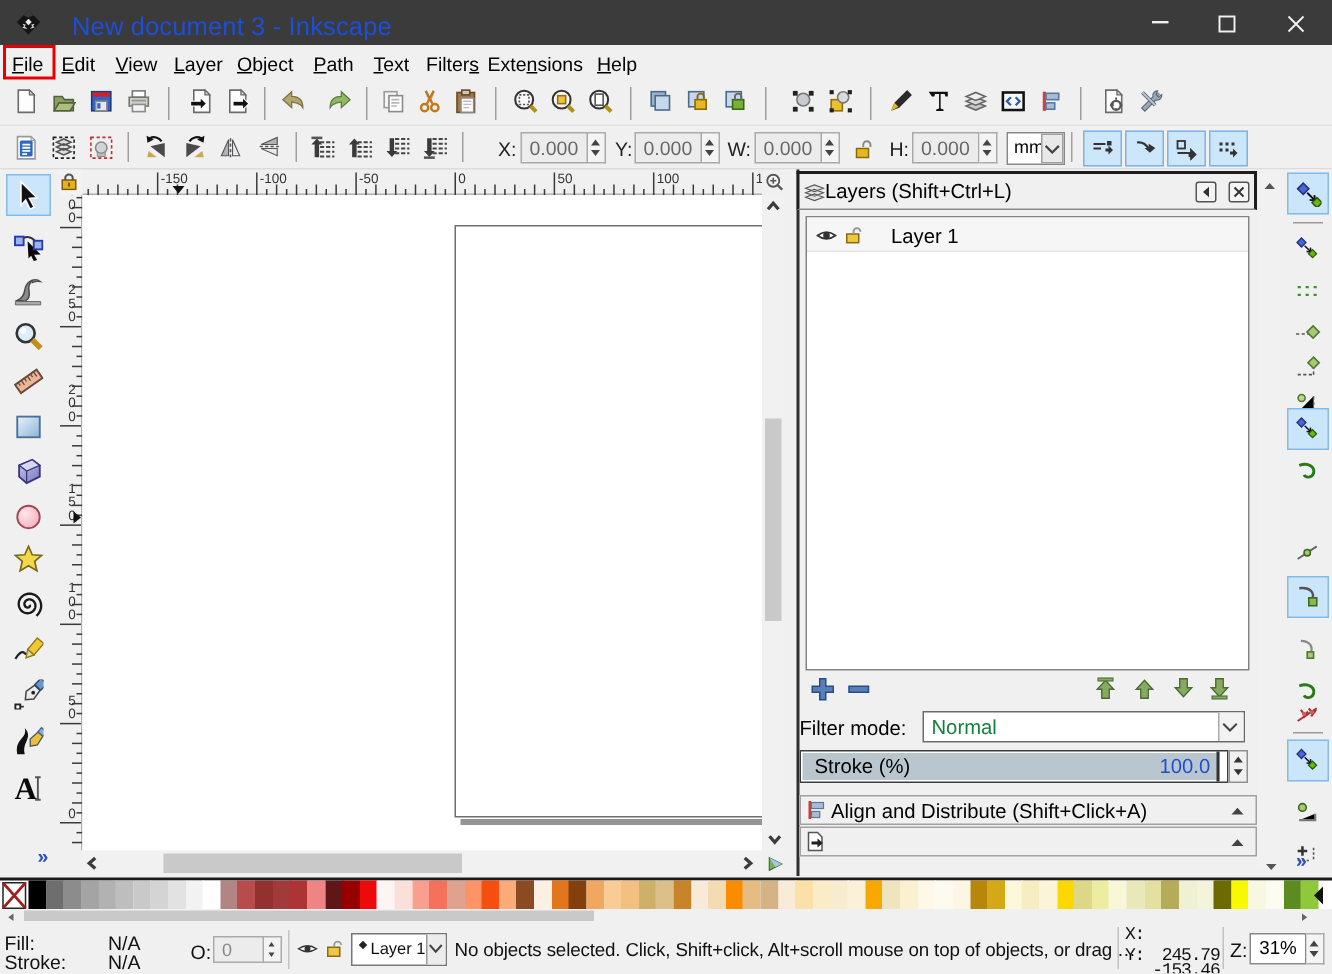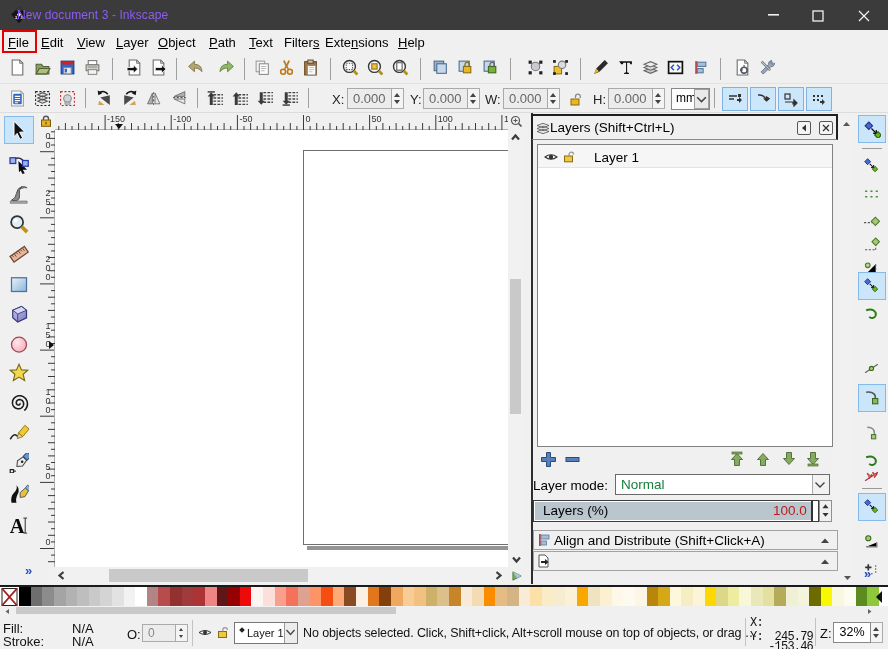--- a/index.html
+++ b/index.html
@@ -1,21 +1,21 @@
 <!DOCTYPE html>
 <html><head><meta charset="utf-8"><style>
 *{margin:0;padding:0;box-sizing:border-box}
 html,body{width:888px;height:649px;overflow:hidden}
 body{font-family:"Liberation Sans",sans-serif;background:#f0f0f0}
 #win{position:relative;width:888px;height:649px;background:#f0f0f0;overflow:hidden}
 .a{position:absolute}
 .sep1{position:absolute;width:1px;height:22px;background:#9f9f9f;top:4px}
 .sep2{position:absolute;width:1px;height:20px;background:#a0a0a0;top:4px}
 #titlebar{position:absolute;left:0;top:0;width:888px;height:30px;background:#3b3b3b;color:#fff}
-#titletext{position:absolute;left:17px;top:8px;font-size:12px;color:#8b5cf6;letter-spacing:0.1px}
+#titletext{position:absolute;left:48px;top:8px;font-size:17px;color:#1d4ed8;letter-spacing:0.1px}
 #menubar{position:absolute;left:0;top:30px;width:888px;height:24px;background:#f0f0f0}
 .mi{position:absolute;top:5px;font-size:13px;color:#000}
 .mi u{text-decoration:underline;text-underline-offset:1px}
 #tb1{position:absolute;left:0;top:54px;width:888px;height:30px;background:#f0f0f0;border-bottom:1px solid #e3e3e3}
 #tb2{position:absolute;left:0;top:84px;width:888px;height:29px;background:#f0f0f0;border-bottom:1px solid #dcdcdc}
 .lbl{position:absolute;top:8px;font-size:13px;color:#222}
 .field{position:absolute;top:4px;height:21px;background:#ececec;border:1px solid #a9a9a9;font-size:13px;color:#666;padding:2px 0 0 5px}
 .fieldw{position:absolute;top:4px;height:21px;background:#fff;border:1px solid #888;font-size:13px;color:#000;padding:2px 0 0 5px}
 .spin{position:absolute;top:4px;width:12px;height:21px;background:#f4f4f4;border:1px solid #ababab;border-left:none}
 .spin:before{content:"";position:absolute;left:2px;top:4px;border-left:3px solid transparent;border-right:3px solid transparent;border-bottom:4px solid #444}
@@ -681,32 +681,32 @@
       <g transform="rotate(180 8 7.5)">
         <path d="M8 2 L13.5 8 H10.5 V14 H5.5 V8 H2.5 z" fill="#86aa60" stroke="#4a6a30" stroke-width="0.9"></path>
       </g>
     </svg>
 <svg class="a" style="left:805px;top:451px" width="16" height="16" viewBox="0 0 16 15">
       <g transform="rotate(180 8 7.5)">
         <path d="M8 2 L13.5 8 H10.5 V14 H5.5 V8 H2.5 z" fill="#86aa60" stroke="#4a6a30" stroke-width="0.9"></path>
         <rect x="3" y="0.5" width="10" height="2" fill="#86aa60" stroke="#4a6a30" stroke-width="0.7"></rect>
       </g>
     </svg>
-<div class="a" style="left:533px;top:478px;font-size:13.5px;color:#000">Layer mode:</div>
+<div class="a" style="left:533px;top:478px;font-size:13.5px;color:#000">Filter mode:</div>
 <div class="a" style="left:615px;top:474px;width:215px;height:21px;background:#fff;border:1px solid #6a6a6a"></div>
 <div class="a" style="left:621px;top:477px;font-size:13.5px;color:#15803d">Normal</div>
 <div class="a" style="left:812px;top:475px;width:17px;height:19px;background:#f2f2f2;border-left:1px solid #aaa"></div>
 <svg class="a" style="left:814px;top:481px" width="12" height="8" viewBox="0 0 12 8">
       <path d="M1.5 1.5 l4.5 4.5 4.5-4.5" fill="none" stroke="#444" stroke-width="1.4"></path>
     </svg>
 <div class="a" style="left:533px;top:500px;width:286px;height:22px;background:#fff;border:1px solid #3c3c3c"></div>
 <div class="a" style="left:535px;top:502px;width:278px;height:18px;background:#b9c6ce"></div>
 <div class="a" style="left:811px;top:501px;width:2px;height:20px;background:#333"></div>
-<div class="a" style="left:543px;top:503px;font-size:13.5px;color:#000">Layers (%)</div>
-<div class="a" style="left:773px;top:503px;font-size:13.5px;color:#b91c1c">100.0</div>
+<div class="a" style="left:543px;top:503px;font-size:13.5px;color:#000">Stroke (%)</div>
+<div class="a" style="left:773px;top:503px;font-size:13.5px;color:#1d4ed8">100.0</div>
 <div class="a" style="left:819px;top:500px;width:13px;height:22px;background:#f0f0f0;border:1px solid #909090"></div>
 <svg class="a" style="left:821px;top:503px" width="9" height="7" viewBox="0 0 9 8">
       <path d="M1 6 l3.5-4.5 3.5 4.5z" fill="#333"></path>
     </svg>
 <svg class="a" style="left:821px;top:512px" width="9" height="7" viewBox="0 0 9 8">
       <path d="M1 1 l3.5 4.5 3.5-4.5z" fill="#333"></path>
     </svg>
 <div class="a" style="left:533px;top:530px;width:305px;height:20px;background:#f0f0f0;border:1px solid #a2a2a2"></div>
 <svg class="a" style="left:537px;top:533px" width="14" height="14" viewBox="0 0 14 14">
       <rect x="2" y="1" width="1.8" height="12" fill="#c04040"></rect>
@@ -931,14 +931,14 @@
       <path d="M1 1 l4 4.5 4-4.5" fill="none" stroke="#444" stroke-width="1.3"></path>
     </svg>
 <div class="st" style="left:303px;top:626px;white-space:nowrap;font-size:12.5px;letter-spacing:-0.1px">No objects selected. Click, Shift+click, Alt+scroll mouse on top of objects, or drag …</div>
 <div class="a" style="left:745px;top:618px;width:1px;height:28px;background:#c2c2c2"></div>
 <div class="stm" style="left:750px;top:616px">X:</div>
     <div class="stm" style="left:763px;top:640px;width:50px;text-align:right">-153.46</div>
 <div class="stm" style="left:750px;top:630px">Y:</div>
     <div class="stm" style="left:763px;top:630px;width:50px;text-align:right">245.79</div>
 <div class="a" style="left:815px;top:618px;width:1px;height:28px;background:#c2c2c2"></div>
 <div class="st" style="left:820px;top:626px">Z:</div>
-<div class="a" style="left:833px;top:622px;width:38px;height:21px;background:#fff;border:1px solid #888;font-size:12.5px;color:#000;text-align:center;padding-top:2px">32%</div>
+<div class="a" style="left:833px;top:622px;width:38px;height:21px;background:#fff;border:1px solid #888;font-size:12.5px;color:#000;text-align:center;padding-top:2px">31%</div>
 <div class="spin" style="left:871px;top:622px;height:21px"></div>
 </div>
 </body></html>

